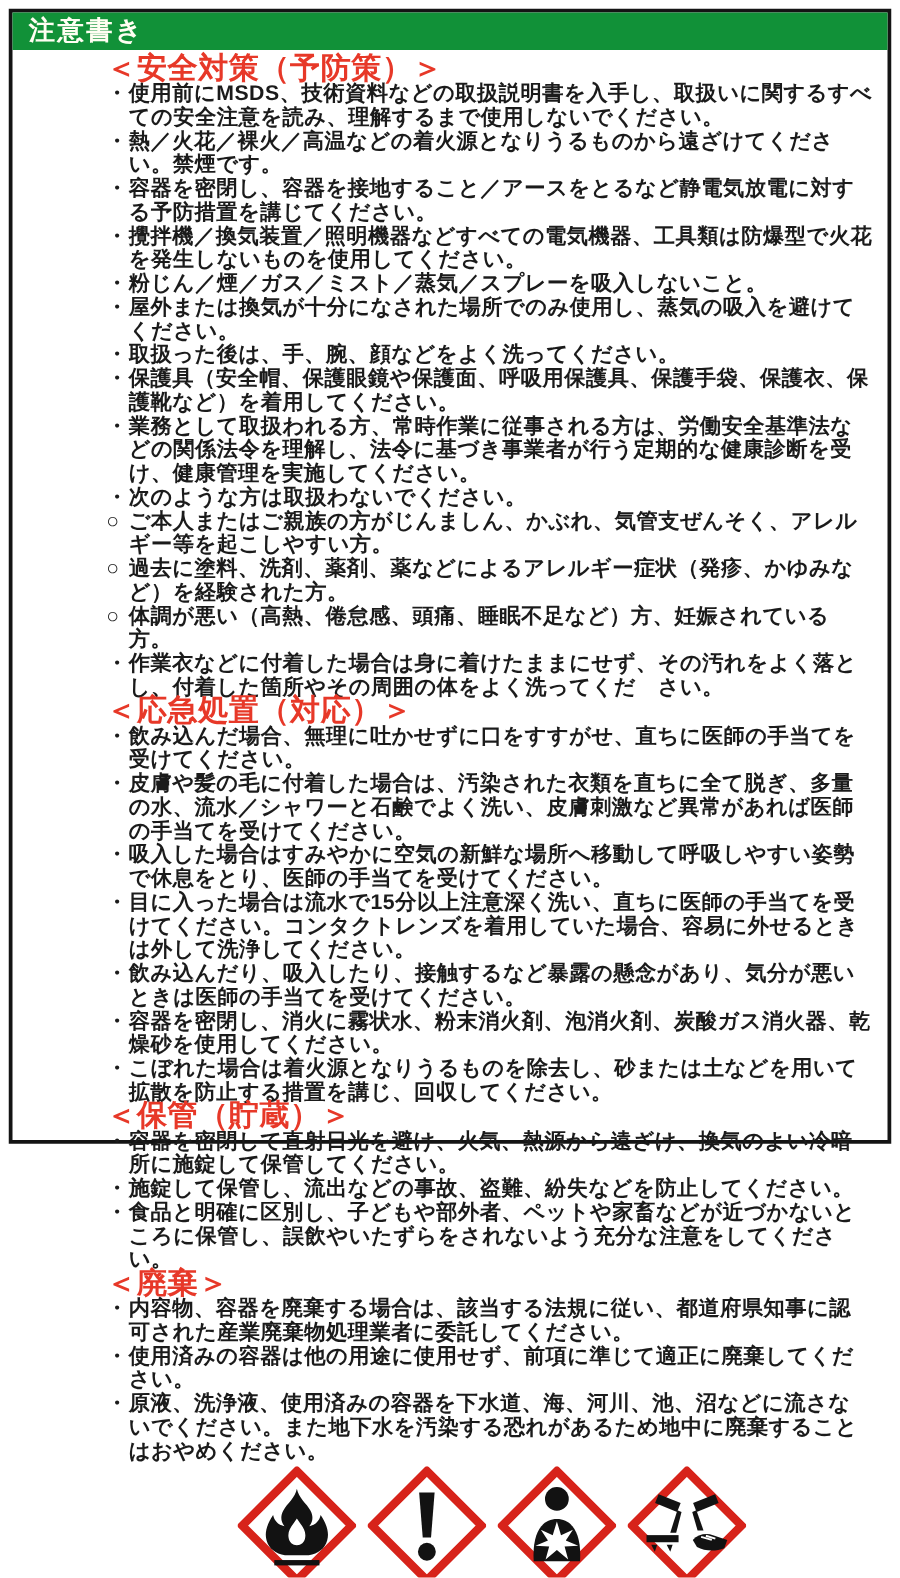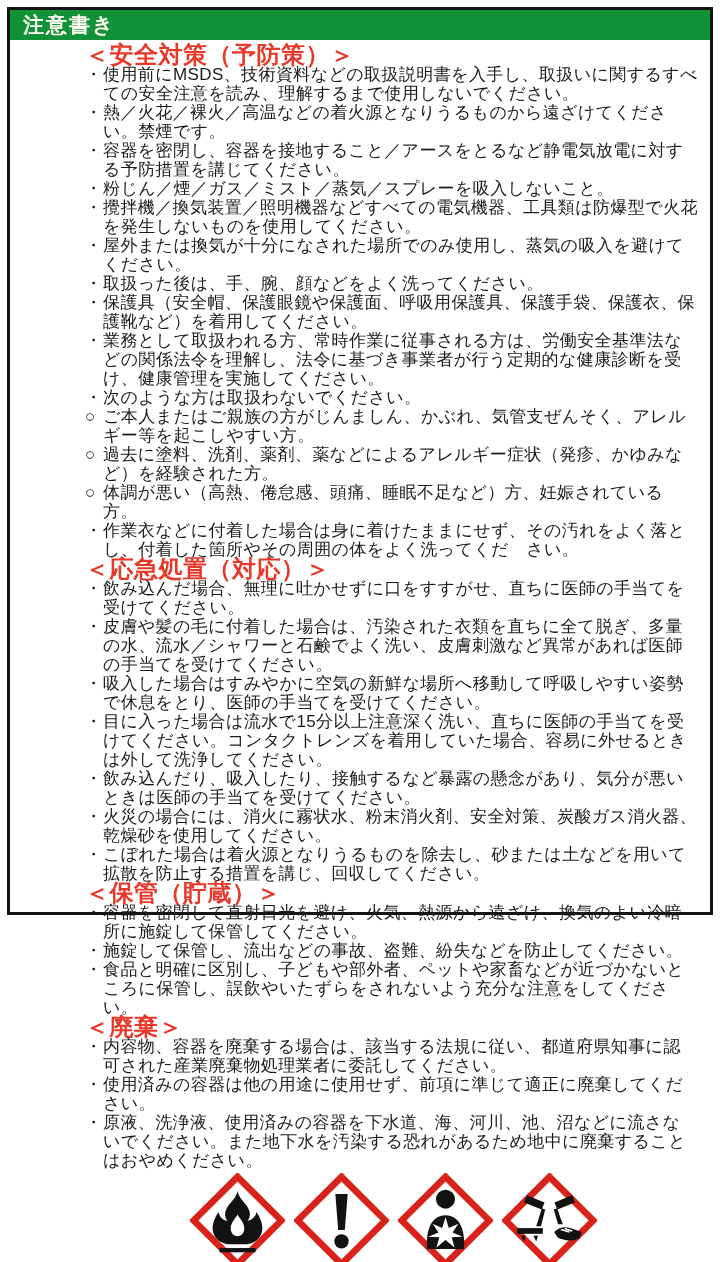--- a/index.html
+++ b/index.html
@@ -10,21 +10,21 @@
          border:3px solid var(--border-black,#141414);background:#fff;
          display:flex;flex-direction:column;}
   .titlebar{height:30px;flex:0 0 30px;background:var(--header-green,#119138);
             display:flex;align-items:center;}
   .title{color:#fffef2;font-size:21px;font-weight:bold;letter-spacing:2px;
          padding-left:13px;line-height:30px;}
   .content{flex:1;padding:5px 12px 0 75px;}
   .sec-heading{font-size:24px;line-height:20px;font-weight:bold;
                color:var(--heading-red,#e73828);letter-spacing:0.5px;}
   .item{font-size:17px;line-height:19px;color:var(--text-black,#1b1b1b);
-        font-weight:400;padding-left:18px;text-indent:0;letter-spacing:0.4px;}
+        font-weight:700;padding-left:18px;text-indent:0;letter-spacing:0.4px;}
   .marker{display:inline-block;width:18px;margin-left:-18px;}
   .picto-row{display:flex;gap:9px;margin:3px 0 0 105px;}
   .ghs{width:95px;height:95px;flex:0 0 95px;}
   .svg-defs{position:absolute;width:0;height:0;overflow:hidden;}
 </style>
 </head>
 <body>
 
 <svg class="svg-defs" aria-hidden="true">
   <defs>
@@ -66,38 +66,38 @@
   <div class="frame">
     <div class="titlebar">
       <span class="title">注意書き</span>
     </div>
     <div class="content">
       <div class="sections">
           <div class="sec-heading">＜安全対策（予防策）＞</div>
           <div class="item"><span class="marker">・</span><span>使用前にMSDS、技術資料などの取扱説明書を入手し、取扱いに関するすべての安全注意を読み、理解するまで使用しないでください。</span></div>
           <div class="item"><span class="marker">・</span><span>熱／火花／裸火／高温などの着火源となりうるものから遠ざけてください。禁煙です。</span></div>
           <div class="item"><span class="marker">・</span><span>容器を密閉し、容器を接地すること／アースをとるなど静電気放電に対する予防措置を講じてください。</span></div>
+          <div class="item"><span class="marker">・</span><span>攪拌機／換気装置／照明機器などすべての電気機器、工具類は防爆型で火花を発生しないものを使用してください。</span></div>
           <div class="item"><span class="marker">・</span><span>粉じん／煙／ガス／ミスト／蒸気／スプレーを吸入しないこと。</span></div>
-          <div class="item"><span class="marker">・</span><span>攪拌機／換気装置／照明機器などすべての電気機器、工具類は防爆型で火花を発生しないものを使用してください。</span></div>
           <div class="item"><span class="marker">・</span><span>屋外または換気が十分になされた場所でのみ使用し、蒸気の吸入を避けてください。</span></div>
           <div class="item"><span class="marker">・</span><span>取扱った後は、手、腕、顔などをよく洗ってください。</span></div>
           <div class="item"><span class="marker">・</span><span>保護具（安全帽、保護眼鏡や保護面、呼吸用保護具、保護手袋、保護衣、保護靴など）を着用してください。</span></div>
           <div class="item"><span class="marker">・</span><span>業務として取扱われる方、常時作業に従事される方は、労働安全基準法などの関係法令を理解し、法令に基づき事業者が行う定期的な健康診断を受け、健康管理を実施してください。</span></div>
           <div class="item"><span class="marker">・</span><span>次のような方は取扱わないでください。</span></div>
           <div class="item"><span class="marker">○</span><span>ご本人またはご親族の方がじんましん、かぶれ、気管支ぜんそく、アレルギー等を起こしやすい方。</span></div>
           <div class="item"><span class="marker">○</span><span>過去に塗料、洗剤、薬剤、薬などによるアレルギー症状（発疹、かゆみなど）を経験された方。</span></div>
           <div class="item"><span class="marker">○</span><span>体調が悪い（高熱、倦怠感、頭痛、睡眠不足など）方、妊娠されている方。</span></div>
           <div class="item"><span class="marker">・</span><span>作業衣などに付着した場合は身に着けたままにせず、その汚れをよく落とし、付着した箇所やその周囲の体をよく洗ってくだ　さい。</span></div>
           <div class="sec-heading">＜応急処置（対応）＞</div>
           <div class="item"><span class="marker">・</span><span>飲み込んだ場合、無理に吐かせずに口をすすがせ、直ちに医師の手当てを受けてください。</span></div>
           <div class="item"><span class="marker">・</span><span>皮膚や髪の毛に付着した場合は、汚染された衣類を直ちに全て脱ぎ、多量の水、流水／シャワーと石鹸でよく洗い、皮膚刺激など異常があれば医師の手当てを受けてください。</span></div>
           <div class="item"><span class="marker">・</span><span>吸入した場合はすみやかに空気の新鮮な場所へ移動して呼吸しやすい姿勢で休息をとり、医師の手当てを受けてください。</span></div>
           <div class="item"><span class="marker">・</span><span>目に入った場合は流水で15分以上注意深く洗い、直ちに医師の手当てを受けてください。コンタクトレンズを着用していた場合、容易に外せるときは外して洗浄してください。</span></div>
           <div class="item"><span class="marker">・</span><span>飲み込んだり、吸入したり、接触するなど暴露の懸念があり、気分が悪いときは医師の手当てを受けてください。</span></div>
-          <div class="item"><span class="marker">・</span><span>火災の場合には、消火に霧状水、粉末消火剤、安全対策、炭酸ガス消火器、乾燥砂を使用してください。</span></div>
+          <div class="item"><span class="marker">・</span><span>容器を密閉し、消火に霧状水、粉末消火剤、泡消火剤、炭酸ガス消火器、乾燥砂を使用してください。</span></div>
           <div class="item"><span class="marker">・</span><span>こぼれた場合は着火源となりうるものを除去し、砂または土などを用いて拡散を防止する措置を講じ、回収してください。</span></div>
           <div class="sec-heading">＜保管（貯蔵）＞</div>
           <div class="item"><span class="marker">・</span><span>容器を密閉して直射日光を避け、火気、熱源から遠ざけ、換気のよい冷暗所に施錠して保管してください。</span></div>
           <div class="item"><span class="marker">・</span><span>施錠して保管し、流出などの事故、盗難、紛失などを防止してください。</span></div>
           <div class="item"><span class="marker">・</span><span>食品と明確に区別し、子どもや部外者、ペットや家畜などが近づかないところに保管し、誤飲やいたずらをされないよう充分な注意をしてください。</span></div>
           <div class="sec-heading">＜廃棄＞</div>
           <div class="item"><span class="marker">・</span><span>内容物、容器を廃棄する場合は、該当する法規に従い、都道府県知事に認可された産業廃棄物処理業者に委託してください。</span></div>
           <div class="item"><span class="marker">・</span><span>使用済みの容器は他の用途に使用せず、前項に準じて適正に廃棄してください。</span></div>
           <div class="item"><span class="marker">・</span><span>原液、洗浄液、使用済みの容器を下水道、海、河川、池、沼などに流さないでください。また地下水を汚染する恐れがあるため地中に廃棄することはおやめください。</span></div>
         </div>

